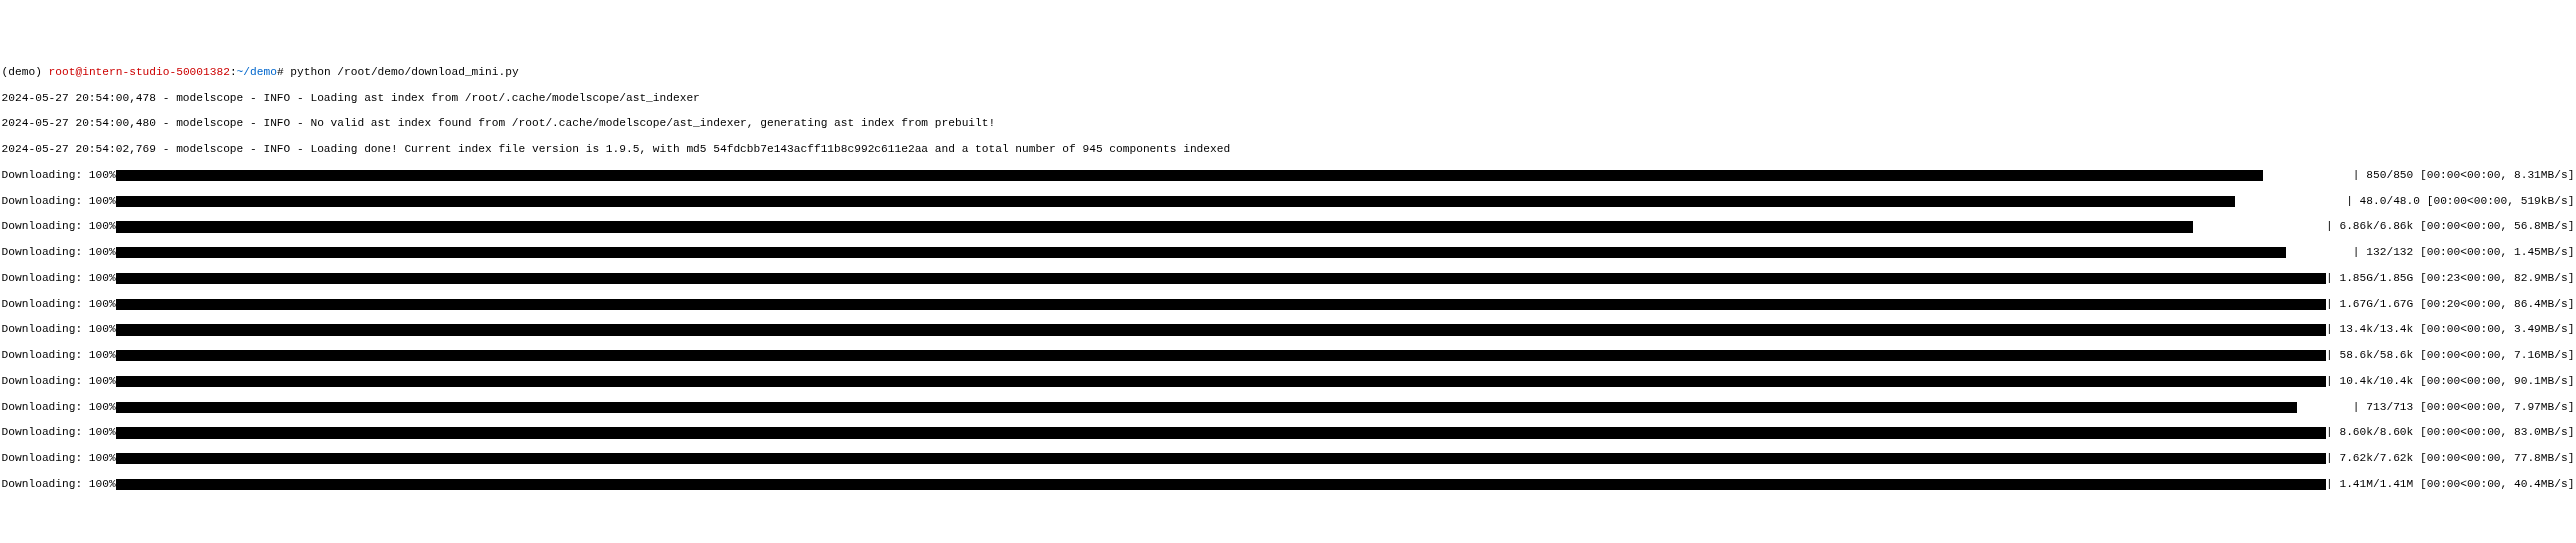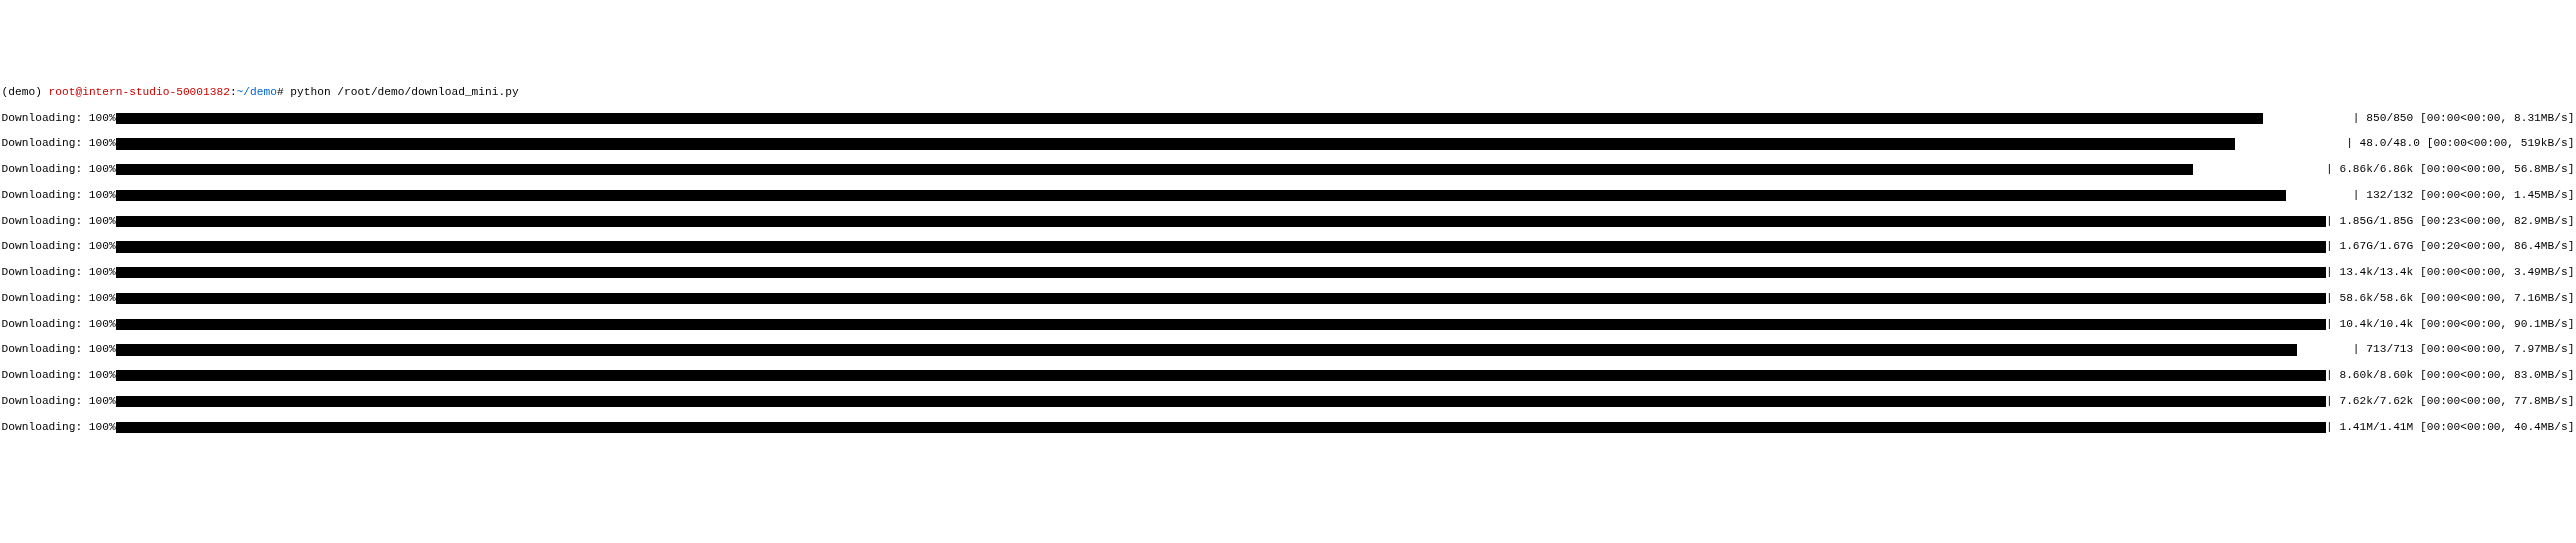--- a/index.html
+++ b/index.html
@@ -12,21 +12,20 @@
       font-family: "Consolas", "Monaco", "Courier New", monospace;
       font-size: 11.2px;
       line-height: 1.15;
       color: #000000;
       white-space: pre;
       overflow-x: auto;
       padding: 1.6px;
     }
     .line {
       display: block;
-      margin-top: 20px;
     }
     .env {
       color: #000000;
     }
     .user-host {
       color: #cc0000;
     }
     .tilde {
       color: #0066cc;
     }
@@ -64,20 +63,23 @@
       color: #000000;
     }
   </style>
 </head>
 <body>
 
 
 
 <div>
 <div class="line"><span class="env">(demo)</span> <span class="user-host">root@intern-studio-50001382</span>:<span class="tilde">~</span><span class="path">/demo</span><span class="prompt-char">#</span> <span class="command">python /root/demo/download_mini.py</span></div>
+<div class="line log-line">2024-05-27 20:54:00,478 - modelscope - INFO - Loading ast index from /root/.cache/modelscope/ast_indexer</div>
+<div class="line log-line">2024-05-27 20:54:00,480 - modelscope - INFO - No valid ast index found from /root/.cache/modelscope/ast_indexer, generating ast index from prebuilt!</div>
+<div class="line log-line">2024-05-27 20:54:02,769 - modelscope - INFO - Loading done! Current index file version is 1.9.5, with md5 54fdcbb7e143acff11b8c992c611e2aa and a total number of 945 components indexed</div>
 <div class="download-row"><span class="dl-label">Downloading: 100%</span><span class="dl-bar-short"><span class="dl-bar-short-fill" style="width:96%"></span></span><span class="dl-stats">| 850/850 [00:00&lt;00:00, 8.31MB/s]</span></div>
 <div class="download-row"><span class="dl-label">Downloading: 100%</span><span class="dl-bar-short"><span class="dl-bar-short-fill" style="width:95%"></span></span><span class="dl-stats">| 48.0/48.0 [00:00&lt;00:00, 519kB/s]</span></div>
 <div class="download-row"><span class="dl-label">Downloading: 100%</span><span class="dl-bar-short"><span class="dl-bar-short-fill" style="width:94%"></span></span><span class="dl-stats">| 6.86k/6.86k [00:00&lt;00:00, 56.8MB/s]</span></div>
 <div class="download-row"><span class="dl-label">Downloading: 100%</span><span class="dl-bar-short"><span class="dl-bar-short-fill" style="width:97%"></span></span><span class="dl-stats">| 132/132 [00:00&lt;00:00, 1.45MB/s]</span></div>
 <div class="download-row"><span class="dl-label">Downloading: 100%</span><span class="dl-bar-short"><span class="dl-bar-short-fill" style="width:100%"></span></span><span class="dl-stats">| 1.85G/1.85G [00:23&lt;00:00, 82.9MB/s]</span></div>
 <div class="download-row"><span class="dl-label">Downloading: 100%</span><span class="dl-bar-short"><span class="dl-bar-short-fill" style="width:100%"></span></span><span class="dl-stats">| 1.67G/1.67G [00:20&lt;00:00, 86.4MB/s]</span></div>
 <div class="download-row"><span class="dl-label">Downloading: 100%</span><span class="dl-bar-short"><span class="dl-bar-short-fill" style="width:100%"></span></span><span class="dl-stats">| 13.4k/13.4k [00:00&lt;00:00, 3.49MB/s]</span></div>
 <div class="download-row"><span class="dl-label">Downloading: 100%</span><span class="dl-bar-short"><span class="dl-bar-short-fill" style="width:100%"></span></span><span class="dl-stats">| 58.6k/58.6k [00:00&lt;00:00, 7.16MB/s]</span></div>
 <div class="download-row"><span class="dl-label">Downloading: 100%</span><span class="dl-bar-short"><span class="dl-bar-short-fill" style="width:100%"></span></span><span class="dl-stats">| 10.4k/10.4k [00:00&lt;00:00, 90.1MB/s]</span></div>
 <div class="download-row"><span class="dl-label">Downloading: 100%</span><span class="dl-bar-short"><span class="dl-bar-short-fill" style="width:97.5%"></span></span><span class="dl-stats">| 713/713 [00:00&lt;00:00, 7.97MB/s]</span></div>

